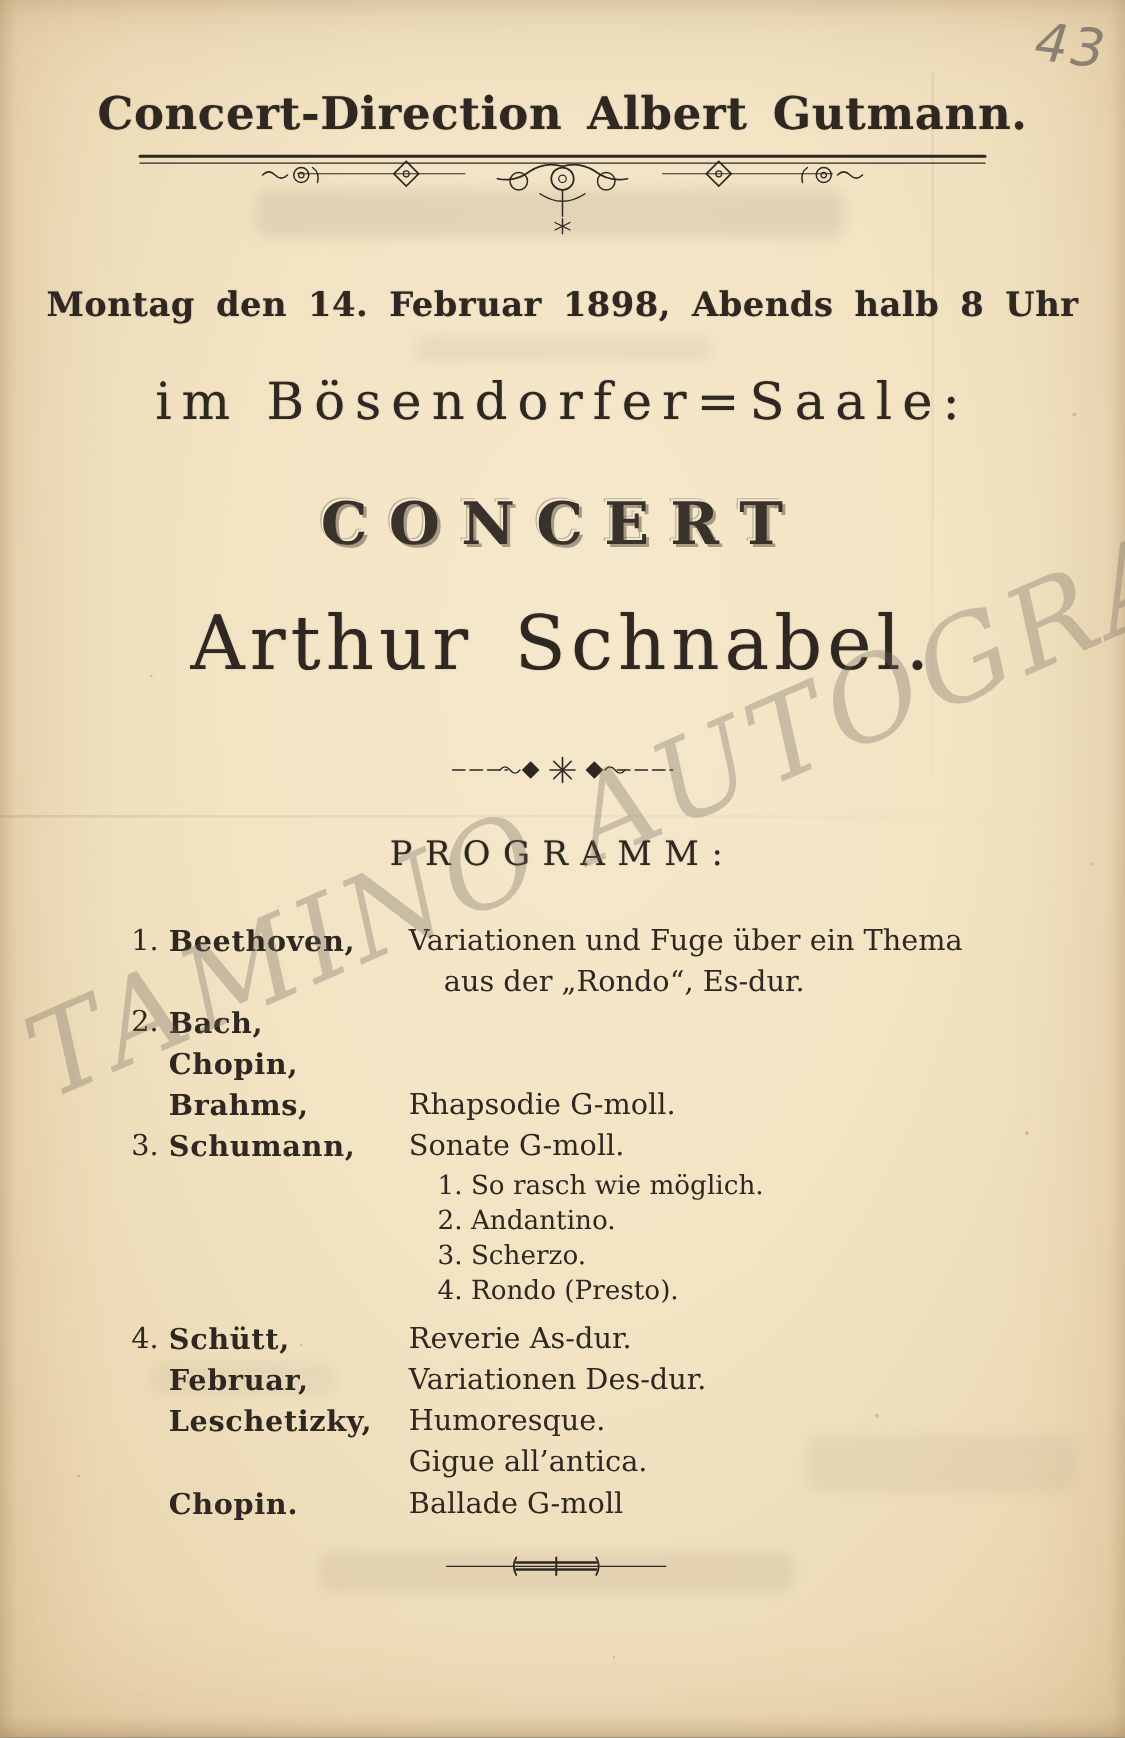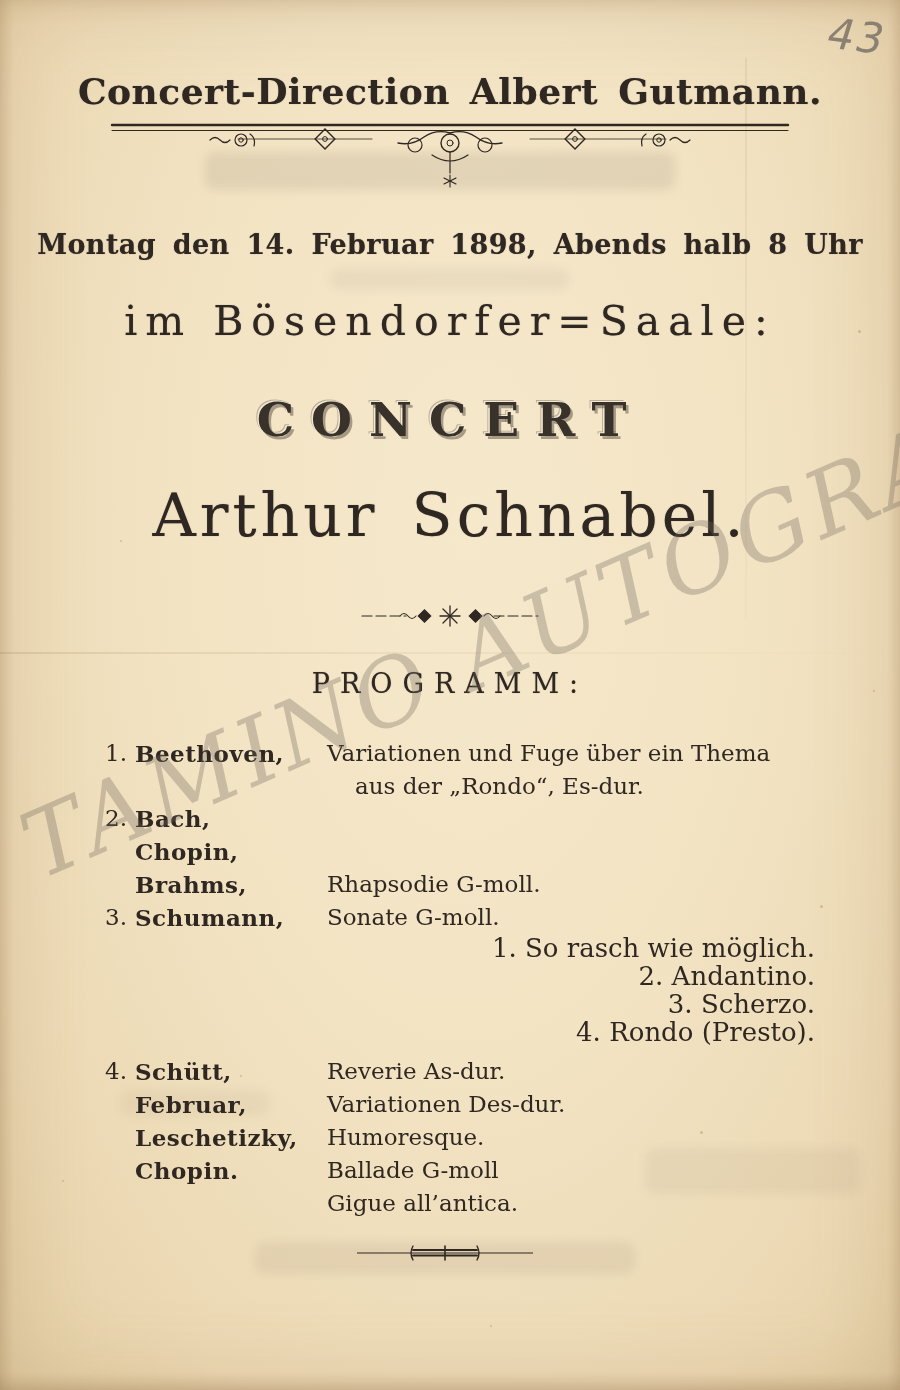--- a/index.html
+++ b/index.html
@@ -59,21 +59,21 @@
     position:absolute;left:0;top:668px;width:100%;text-align:center;
     font-size:27px;letter-spacing:10px;
   }
 
   .prog{position:absolute;left:105px;top:737px;width:710px;font-size:23px;z-index:3;}
   .prow{display:flex;line-height:33px;}
   .pnum{width:30px;flex:none;}
   .pcomp{width:192px;flex:none;font-weight:bold;letter-spacing:0.5px;}
   .pwork{flex:1;}
   .pcont{padding-left:250px;line-height:32px;}
-  .pmoves div{padding-left:245px;line-height:28px;font-size:26px;text-align:right;}
+  .pmoves div{padding-left:245px;line-height:28px;font-size:21px;}
   .gap{margin-top:9px;}
 
   .end-ornament{position:absolute;left:357px;top:1243px;}
 
   .pencil-number{
     position:absolute;left:828px;top:12px;
     font-family:"DejaVu Sans", sans-serif;font-size:42px;font-weight:400;
     color:rgba(122,114,104,0.85);transform:rotate(7deg) skewX(-10deg);
     letter-spacing:2px;
   }
@@ -237,28 +237,28 @@
     </div>
 
     <div class="prow">
       <span class="pnum"></span>
       <span class="pcomp">Leschetizky,</span>
       <span class="pwork">Humoresque.</span>
     </div>
 
     <div class="prow">
       <span class="pnum"></span>
+      <span class="pcomp"></span>
+      <span class="pwork">Gigue all’antica.</span>
+    </div>
+
+    <div class="prow">
+      <span class="pnum"></span>
       <span class="pcomp">Chopin.</span>
       <span class="pwork">Ballade G-moll</span>
-    </div>
-
-    <div class="prow">
-      <span class="pnum"></span>
-      <span class="pcomp"></span>
-      <span class="pwork">Gigue all’antica.</span>
     </div>
   </div>
 
   <svg class="end-ornament" width="176" height="20" viewBox="0 0 176 20">
     <g stroke="#2f2822" fill="none" stroke-linecap="round">
       <line x1="0" y1="10" x2="176" y2="10" stroke-width="1"></line>
       <line x1="56" y1="7" x2="120" y2="7" stroke-width="2"></line>
       <line x1="56" y1="12.5" x2="120" y2="12.5" stroke-width="2"></line>
       <path d="M56 3 q-4 7 0 14" stroke-width="1.4"></path>
       <path d="M120 3 q4 7 0 14" stroke-width="1.4"></path>

